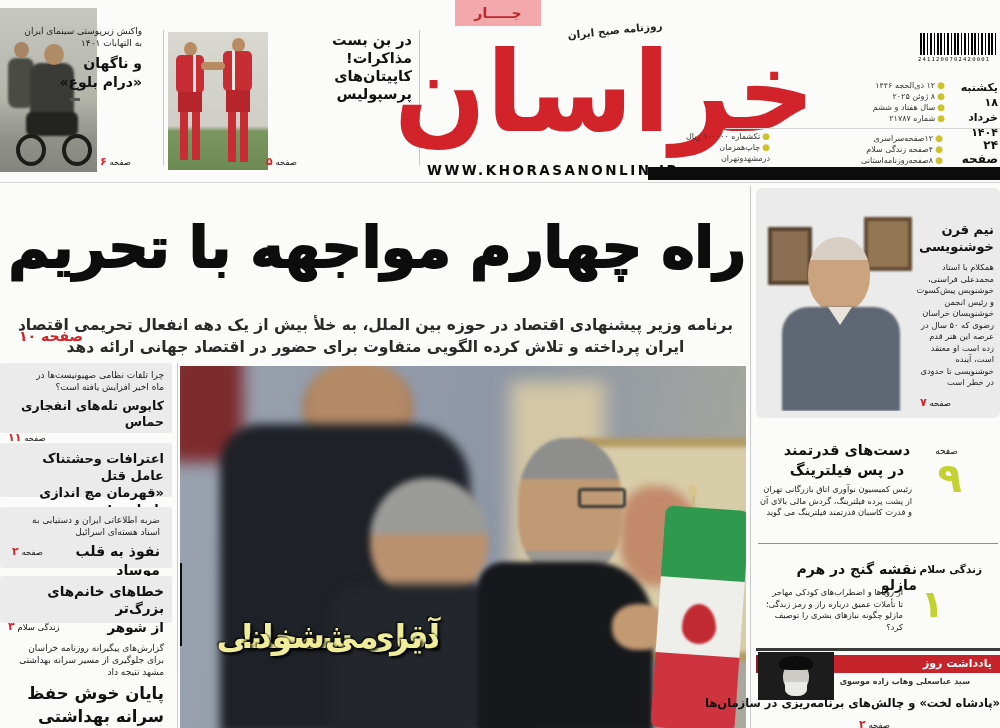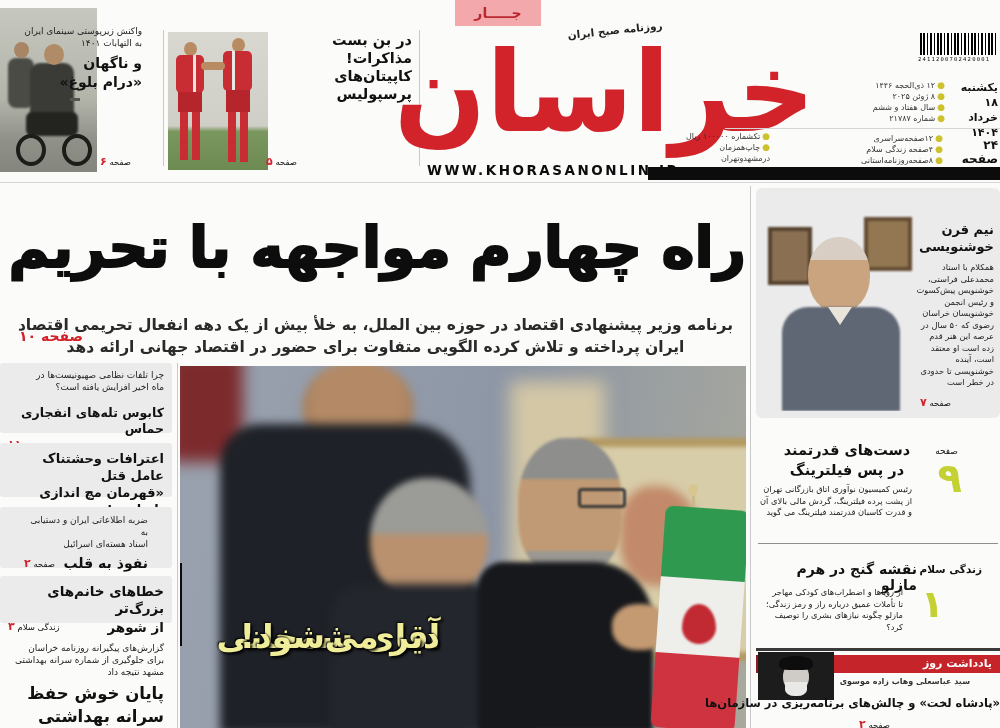--- a/index.html
+++ b/index.html
@@ -127,39 +127,39 @@
   </div>
   <div class="abs red b" style="left:19px;top:328px;font-size:14px;">صفحه ۱۰</div>
 
   <div class="abs vline" style="left:177px;top:363px;height:365px;"></div>
 
   <div class="abs graybox" style="left:0;top:363px;width:172px;height:70px;padding:6px 8px 0;box-sizing:border-box;">
     <div class="kicker">
       <div>چرا تلفات نظامی صهیونیست‌ها در</div>
       <div>ماه اخیر افزایش یافته است؟</div>
     </div>
-    <div class="hl" style="font-size:12.5px;line-height:16px;margin-top:12px;">کابوس تله‌های انفجاری حماس</div>
+    <div class="hl" style="font-size:12.5px;line-height:16px;margin-top:5px;">کابوس تله‌های انفجاری حماس</div>
     <div class="pageref" style="text-align:left;margin-top:1px;">
       <span>صفحه</span>
       <span class="num">۱۱</span>
     </div>
   </div>
 
   <div class="abs graybox" style="left:0;top:443px;width:172px;height:54px;padding:7px 8px 0;box-sizing:border-box;">
     <div class="hl" style="font-size:13px;line-height:17px;">
       <div>اعترافات وحشتناک عامل قتل</div>
       <div>«قهرمان مچ اندازی بانوان» !</div>
     </div>
     <div class="pageref" style="text-align:left;margin-top:-1px;">
       <span>صفحه</span>
       <span class="num">۸</span>
     </div>
   </div>
 
-  <div class="abs graybox" style="left:0;top:507px;width:172px;height:61px;padding:7px 24px 0;box-sizing:border-box;">
+  <div class="abs graybox" style="left:0;top:507px;width:172px;height:61px;padding:7px 12px 0;box-sizing:border-box;">
     <div class="kicker">
       <div>ضربه اطلاعاتی ایران و دستیابی به</div>
       <div>اسناد هسته‌ای اسرائیل</div>
     </div>
     <div style="margin-top:3px;">
       <span class="pageref" style="float:left;margin-top:4px;">
         <span>صفحه</span>
         <span class="num">۲</span>
       </span>
       <span class="hl" style="font-size:14px;">نفوذ به قلب موساد</span>
@@ -173,21 +173,21 @@
         <span>زندگی سلام</span>
         <span class="num">۳</span>
       </span>
       <span class="hl" style="font-size:13.5px;">از شوهر</span>
     </div>
   </div>
 
   <div class="abs" style="left:0;top:630px;width:172px;padding:0 4px 0 0;box-sizing:border-box;">
     <div class="kicker" style="padding-right:4px;margin-top:12px;">
       <div>گزارش‌های پیگیرانه روزنامه خراسان</div>
-      <div>برای جلوگیری از شماره سرانه بهداشتی</div>
+      <div>برای جلوگیری از مسیر سرانه بهداشتی</div>
       <div>مشهد نتیجه داد</div>
     </div>
     <div class="hl" style="font-size:16.5px;line-height:23px;margin-top:4px;padding-right:4px;">
       <div>پایان خوش حفظ</div>
       <div>سرانه بهداشتی مشهد</div>
     </div>
 
   </div>
 
   <div class="abs photo" style="left:180px;top:366px;width:566px;height:362px;background:linear-gradient(100deg,#9aa2af 0%,#8d96a5 55%,#a9a99c 100%);">

